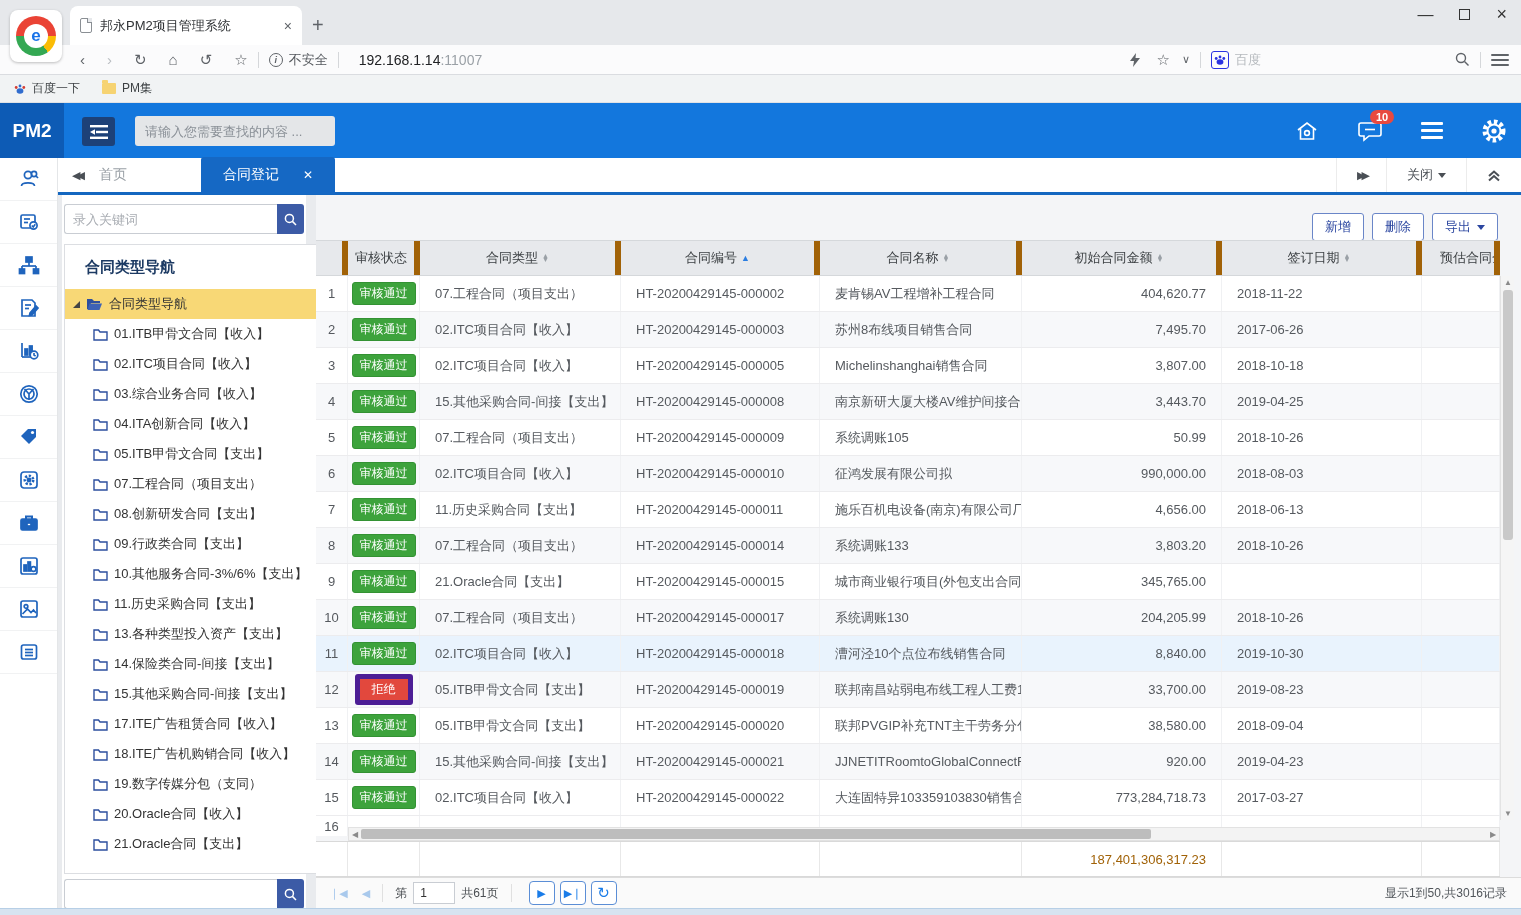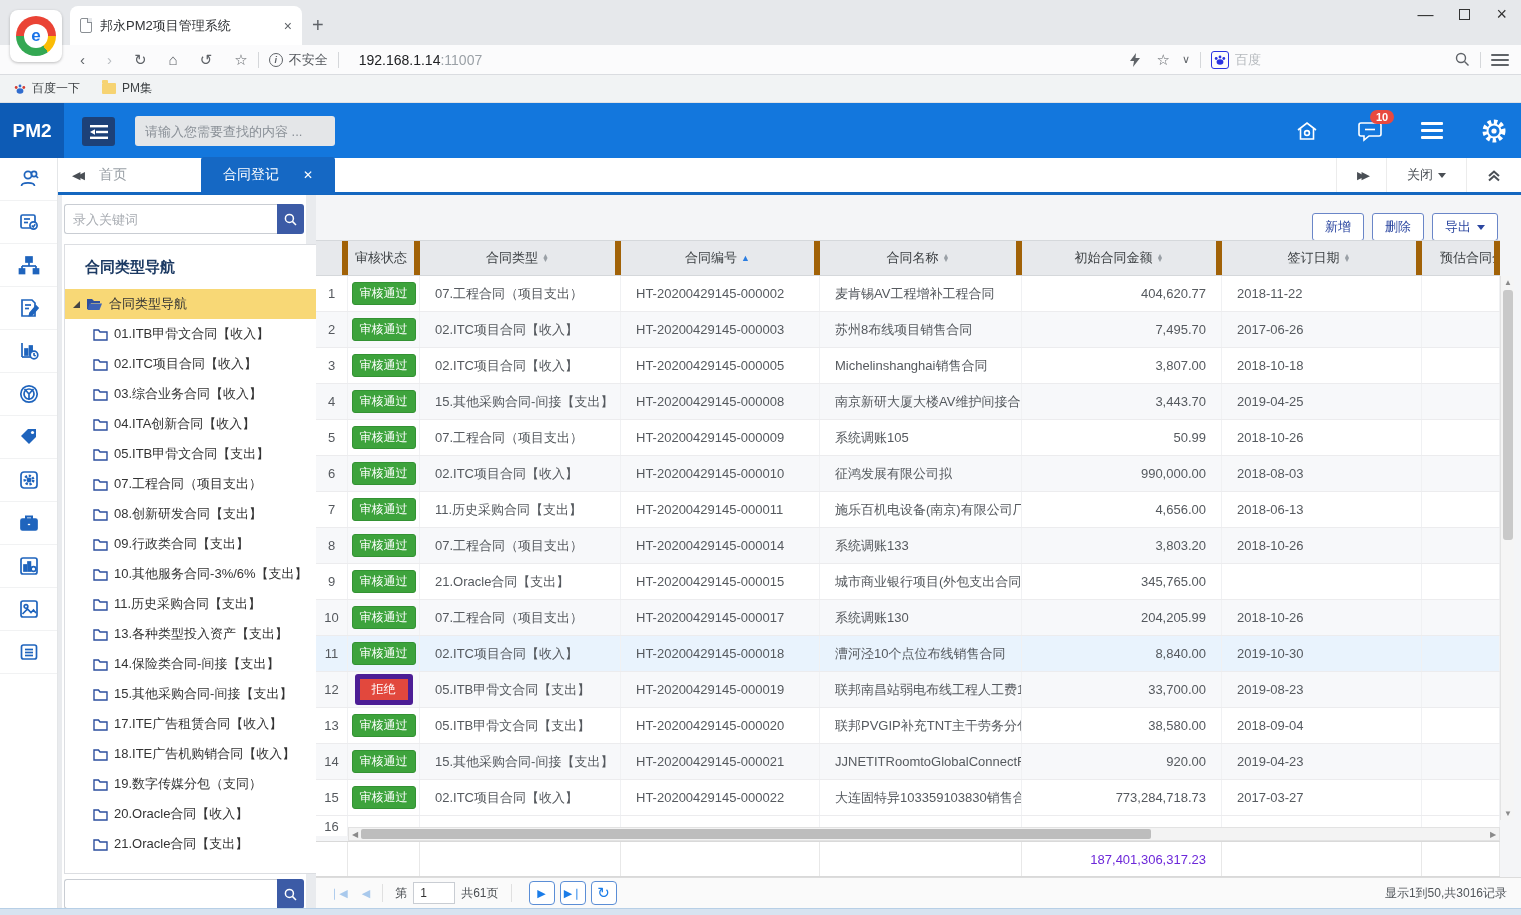--- a/index.html
+++ b/index.html
@@ -132,21 +132,21 @@
 
   #row16 { height:20px; overflow:hidden; border-bottom:none; }
   #hscroll { position:absolute; left:32px; top:632px; width:1152px; height:14px; background:#f3f3f3;
     border:1px solid #e2e2e2; display:flex; align-items:center; }
   #hscroll .thumb { position:absolute; left:12px; width:790px; height:10px; background:#bdbdbd; border-radius:2px; }
   #hscroll .ar { font-size:8px; color:#8a8a8a; width:12px; text-align:center; }
   #hscroll .ar.r { position:absolute; right:0; }
 
   #totalrow { position:absolute; left:0; top:646px; width:1184px; height:36px; background:#fff;
     border-top:1px solid #d9d9d9; border-bottom:1px solid #d9d9d9; }
-  #totalrow .c { border-right:1px solid #e8e8e8; display:flex; align-items:center; font-size:13px; color:#6d28d9;text-align:center; }
+  #totalrow .c { border-right:1px solid #e8e8e8; display:flex; align-items:center; font-size:13px; color:#a16207;text-align:center; }
   #totalrow .camt { justify-content:flex-end; padding-right:15px; }
 
   #pager { position:absolute; left:0; top:682px; width:1205px; height:31px; background:#fafafa;
     border-top:1px solid #dcdcdc; display:flex; align-items:center; font-size:12px; color:#4a4e52; }
   .pg-ic { font-size:11px; margin-left:14px; }
   .pg-dis { color:#a9c9ec; }
   #pager .sep { width:1px; height:18px; background:#e0e0e0; margin:0 12px; }
   #page-input { width:42px; height:22px; border:1px solid #c9cdd3; font-size:12px; padding:0 6px; color:#333; margin:0 6px; }
   .pg-btn { width:26px; height:24px; border:1px solid #5b8ed6; border-radius:4px; background:#fff; color:#1a7ce8;
     display:flex; align-items:center; justify-content:center; font-size:11px; margin-left:5px; }

